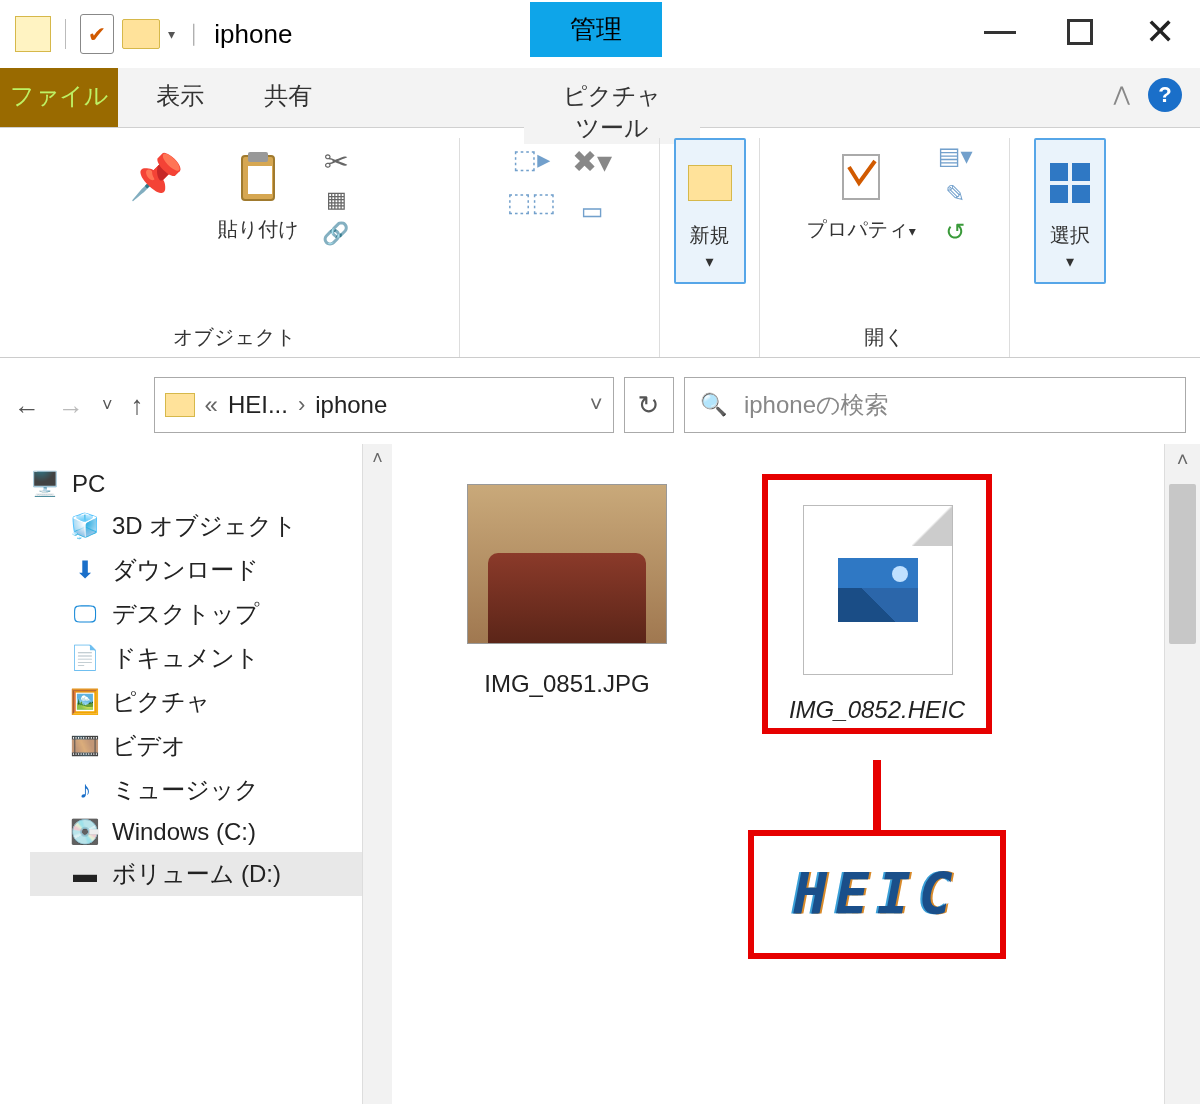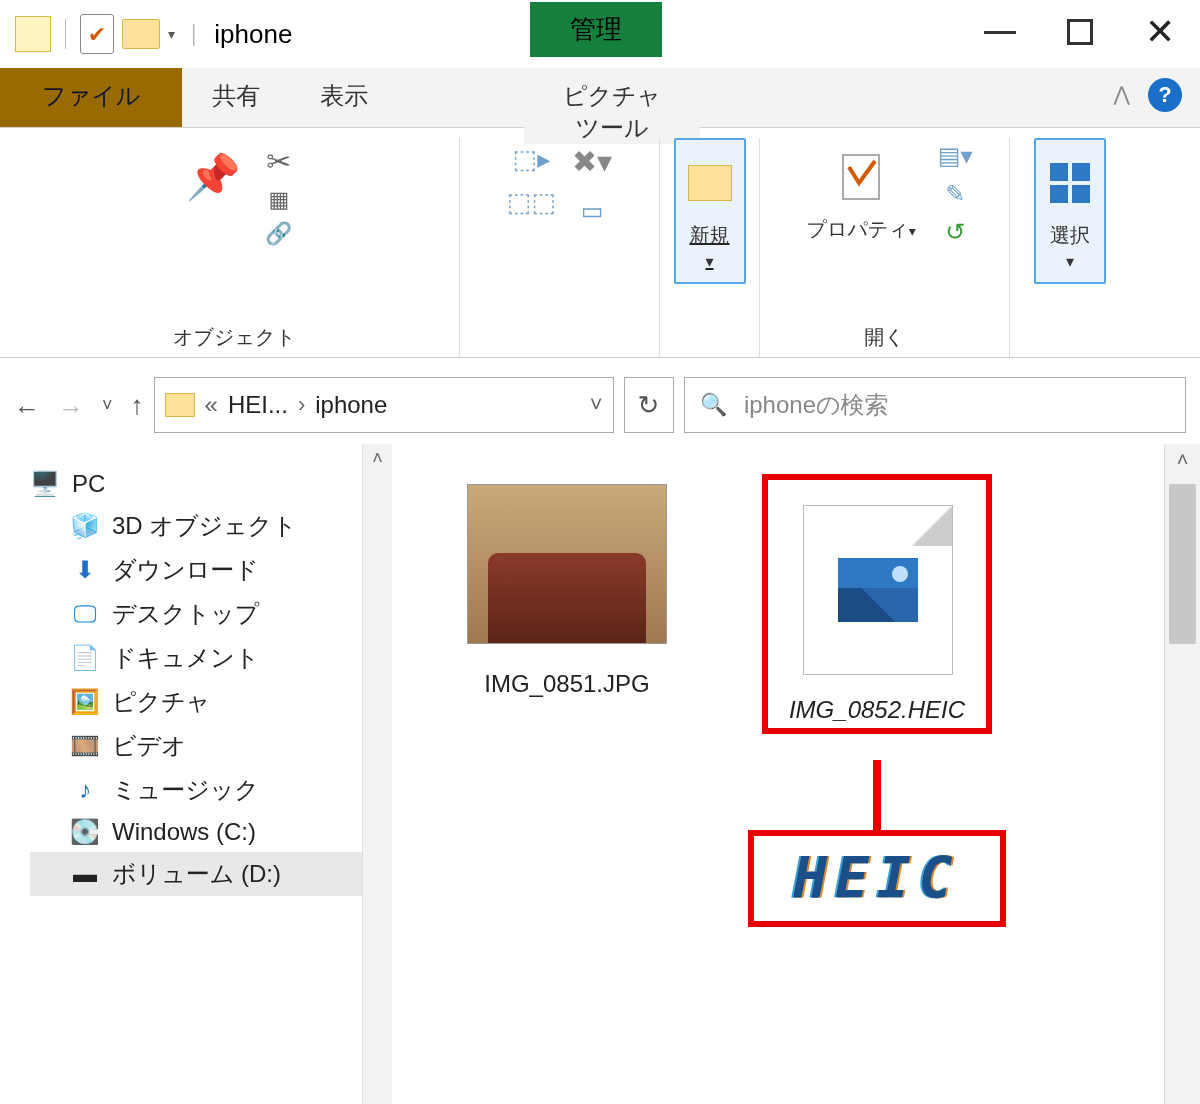--- a/index.html
+++ b/index.html
@@ -23,34 +23,34 @@
     }
     .titlebar .left-group { display:flex; align-items:center; gap:8px; padding-left:15px;}
     .tb-icon { width:36px; height:36px; background:#fff3c2; border:1px solid #d6b84a; position:relative; display:flex; align-items:center; justify-content:center;}
     .tb-sep { width:1px; height:30px; background:#bbb; margin:0 6px;}
     .tb-check { width:34px; height:40px; display:flex; align-items:center; justify-content:center; color:#d15a00; font-size:22px; border:1px solid #888; border-radius:3px; padding-top:2px;}
     .tb-folder { width:38px; height:30px; background:#ffe29a; border:1px solid #d6b84a; border-radius:2px;}
     .tb-dropdown { font-size:14px; color:#555; margin-right:6px;}
     .tb-title { font-size:26px; color:#000; margin-left:6px;}
     .tb-manage {
       position:absolute; left:530px; top:2px;
-      background:#15803d; color:#000; font-size:26px; padding:10px 40px;
+      background:#0ea5e9; color:#000; font-size:26px; padding:10px 40px;
     }
     .winbtns { position:absolute; right:0; top:0; height:64px; display:flex; align-items:center;}
     .winbtn { width:80px; height:60px; display:flex; align-items:center; justify-content:center; font-size:28px; color:#222;}
     .winbtn.min span{display:block;width:32px;height:3px;background:#333;}
     .winbtn.max span{display:block;width:26px;height:26px;border:3px solid #333;}
     .winbtn.close { font-size:36px; font-weight:300;}
     
     .tabstrip {
       height:60px; display:flex; align-items:stretch; background:#f3f3f3; border-bottom:1px solid #d0d0d0;
       position:relative;
     }
     .tab { padding:12px 30px 0 30px; font-size:24px; color:#333; border-right:0; }
-    .tab.file { background:#996a00; color:#0f172a; margin-right:0; padding:12px 42px; }
+    .tab.file { background:#996a00; color:#bef264; margin-right:8px; padding:12px 10px; }
     .tab.home { background:#fff; border:1px solid #ccc; border-bottom:none; margin-top:2px; }
     .tab:not(.file):not(.home){ background:#f3f3f3;}
     .tab.tools { position:absolute; left:524px; top:0; width:176px; text-align:center;}
     .tabstrip .caret { position:absolute; right:70px; top:14px; color:#888; font-size:20px;}
     .tabstrip .help { position:absolute; right:18px; top:10px; width:34px; height:34px; border-radius:50%; background:#1a6fc9; color:#fff; display:flex; align-items:center; justify-content:center; font-size:22px; font-weight:bold;}
     
     .ribbon {
       height:230px; background:#fff; display:flex; border-bottom:1px solid #ccc; padding:10px 0 0 10px;
     }
     .rgroup { border-right:1px solid #ddd; padding:0 12px; text-align:center; display:flex; flex-direction:column; align-items:center; justify-content:flex-start; position:relative;}
@@ -101,21 +101,21 @@
       width:150px; height:170px; margin:0 auto; background:#fff; border:1px solid #bbb; position:relative; display:flex; align-items:center; justify-content:center;
     }
     .heic-doc .corner{position:absolute;top:0;right:0;width:40px;height:40px;background:linear-gradient(135deg,#fff 48%,#ccc 52%);}
     .pic-glyph{width:80px;height:64px;background:#2f78c4;position:relative;}
     .pic-glyph::before{content:'';position:absolute;right:10px;top:8px;width:16px;height:16px;border-radius:50%;background:#bfe0ff;}
     .pic-glyph::after{content:'';position:absolute;bottom:0;left:0;right:0;height:34px;background:linear-gradient(45deg,#1a4d86 0 50%,#2b66aa 50% 100%);}
     
     .annot-connector { position:absolute; left:50%; top:280px; width:8px; height:70px; background:#e60000; transform:translateX(-50%);}
     .heic-label {
       position:absolute; top:350px; left:-20px; right:-20px; text-align:center;
-      border:6px solid #e60000; padding:10px 4px; background:#fff;
+      border:6px solid #e60000; padding:26px 4px; background:#fff;
       font-family:monospace; font-weight:bold; font-size:56px; letter-spacing:8px;
       background-image: repeating-linear-gradient(90deg,#2a5fa3 0 8px,transparent 8px 14px,#e07b1a 14px 20px,transparent 20px 28px);
       -webkit-background-clip:text; background-clip:text; color:transparent;
       text-shadow: 0 0 1px rgba(0,0,0,0.2);
     }
     .heic-label span{ color:#1a4f8a; text-shadow:2px 0 #d88a2a,-2px 0 #3aa0d8; }
   </style>
 </head>
 <body>
 
@@ -136,33 +136,43 @@
       </div>
     <div class="winbtn max">
         <span></span>
       </div>
     <div class="winbtn close">✕</div>
   </div>
 </div>
 
 <div class="tabstrip">
   <div class="tab file">ファイル</div>
+  <div class="tab">表示</div>
   <div class="tab">共有</div>
-  <div class="tab">表示</div>
   <div class="tab tools">ピクチャ ツール</div>
   <div class="caret">⋀</div>
   <div class="help">?</div>
 </div>
 
 <div class="ribbon">
 
   <div class="rgroup" style="width:450px;">
     <div class="row" style="gap:14px;">
       <div class="ricon big">
         <div class="ic" style="font-size:44px;color:#777;">📌</div>
+      </div>
+      <div class="ricon big">
+        <div class="ic">
+          <svg width="44" height="54">
+              <rect x="6" y="6" width="32" height="44" fill="#d6a752" stroke="#a07a2e" stroke-width="2" rx="3"></rect>
+              <rect x="12" y="2" width="20" height="10" fill="#999" rx="2"></rect>
+              <rect x="12" y="16" width="24" height="28" fill="#fff"></rect>
+            </svg>
+        </div>
+        <div>貼り付け</div>
       </div>
       <div class="col" style="gap:8px;margin-top:6px;">
         <span style="font-size:30px;color:#666;">✂</span>
         <span style="font-size:22px;color:#666;">▦</span>
         <span style="font-size:22px;color:#666;">🔗</span>
       </div>
     </div>
     <div class="glabel">オブジェクト</div>
   </div>
 
@@ -172,21 +182,21 @@
         <span style="font-size:26px;color:#72a0cc;">⬚▸</span>
         <span style="font-size:26px;color:#72a0cc;">⬚⬚</span>
       </div>
       <div class="col" style="gap:18px;">
         <span style="font-size:30px;color:#888;">✖▾</span>
         <span style="font-size:24px;color:#72a0cc;">▭</span>
       </div>
     </div>
   </div>
 
-  <div class="rgroup" style="width:100px;text-decoration:underline;">
+  <div class="rgroup" style="width:100px;">
     <div class="ricon big hl" style="padding:10px 12px;">
       <div class="ic">
         <div style="width:44px;height:36px;background:#ffe29a;border:1px solid #d6b84a;"></div>
       </div>
       <div><span>新規</span><br><span style="font-size:16px;">▾</span></div>
     </div>
   </div>
 
   <div class="rgroup" style="width:250px;">
     <div class="row" style="gap:12px;">

